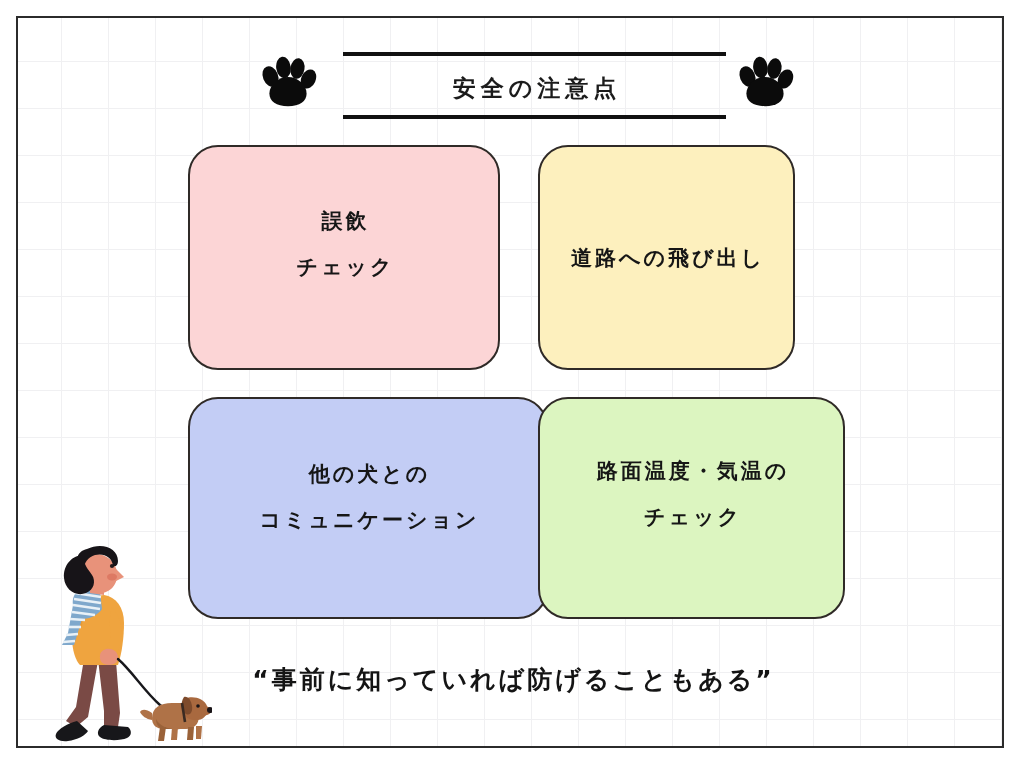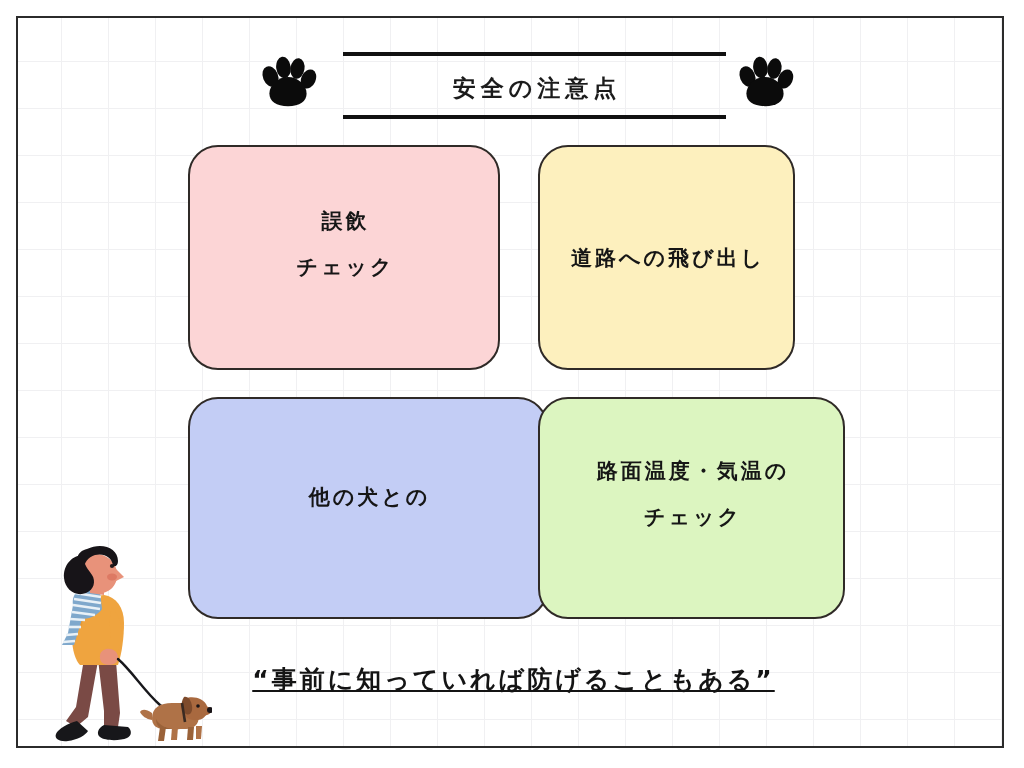--- a/index.html
+++ b/index.html
@@ -102,21 +102,20 @@
     left: 0;
     top: 645px;
     width: 988px;
     text-align: center;
     font-size: 25px;
     font-weight: bold;
     color: #141414;
     letter-spacing: 3px;
     text-indent: 3px;
     white-space: nowrap;
-    text-decoration: underline;
   }
 
   
   #illustration {
     position: absolute;
     left: 14px;
     top: 523px;
     width: 180px;
     height: 207px;
   }
@@ -157,20 +156,21 @@
     <span class="line">誤飲</span>
     <span class="line">チェック</span>
   </div>
 
   <div class="card" id="card-2">
     <span class="line">道路への飛び出し</span>
   </div>
 
   <div class="card" id="card-3">
     <span class="line">他の犬との</span>
+    <span class="line">コミュニケーション</span>
   </div>
 
   <div class="card" id="card-4">
     <span class="line">路面温度・気温の</span>
     <span class="line">チェック</span>
   </div>
 
   <div id="caption">“事前に知っていれば防げることもある”</div>
 
   <div id="illustration">

